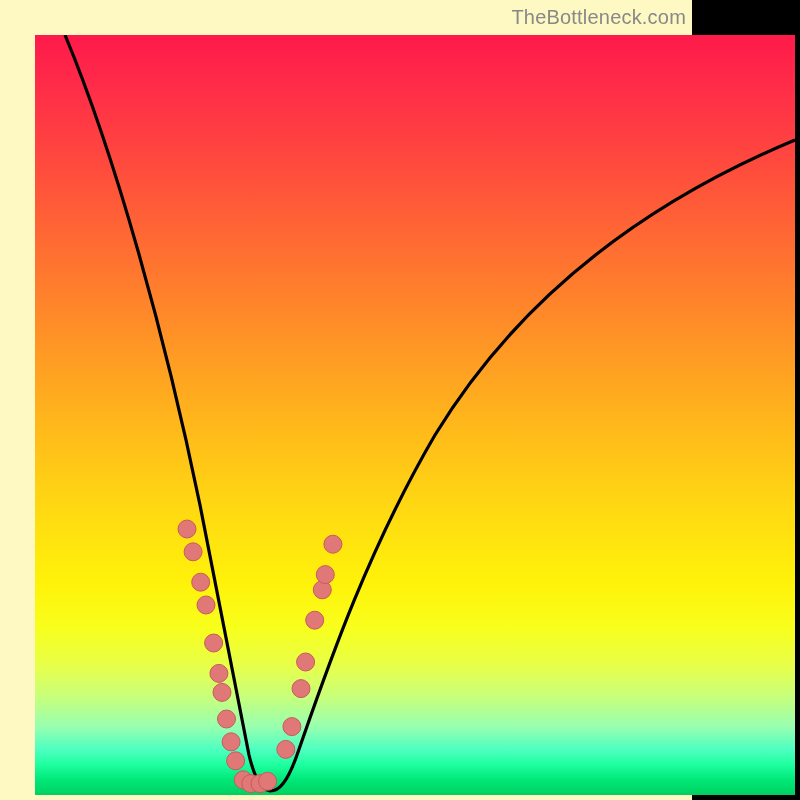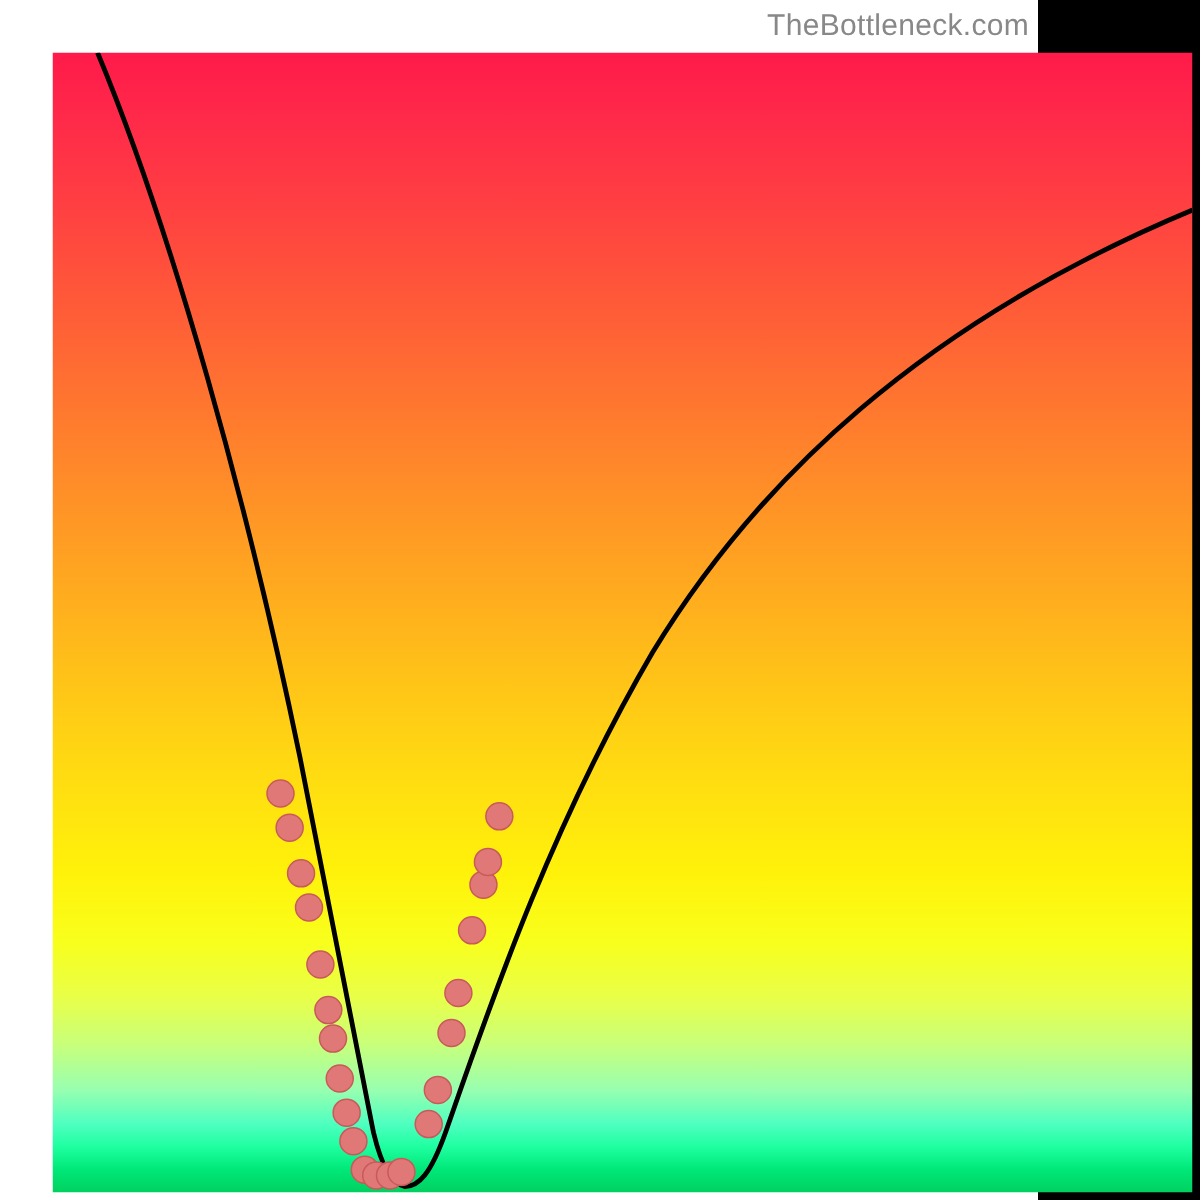--- a/index.html
+++ b/index.html
@@ -8,21 +8,21 @@
     width: 800px;
     height: 800px;
     background: #000;
     overflow: hidden;
     font-family: Arial, Helvetica, sans-serif;
   }
   .stage {
     position: relative;
     width: 692px;
     height: 800px;
-    background: #ffffff;
+    background: #fef9c3;
   }
   .plot-area {
     position: absolute;
     left: 35px;
     top: 35px;
     width: 760px;
     height: 760px;
     overflow: hidden;
   }
   .gradient-bg {

